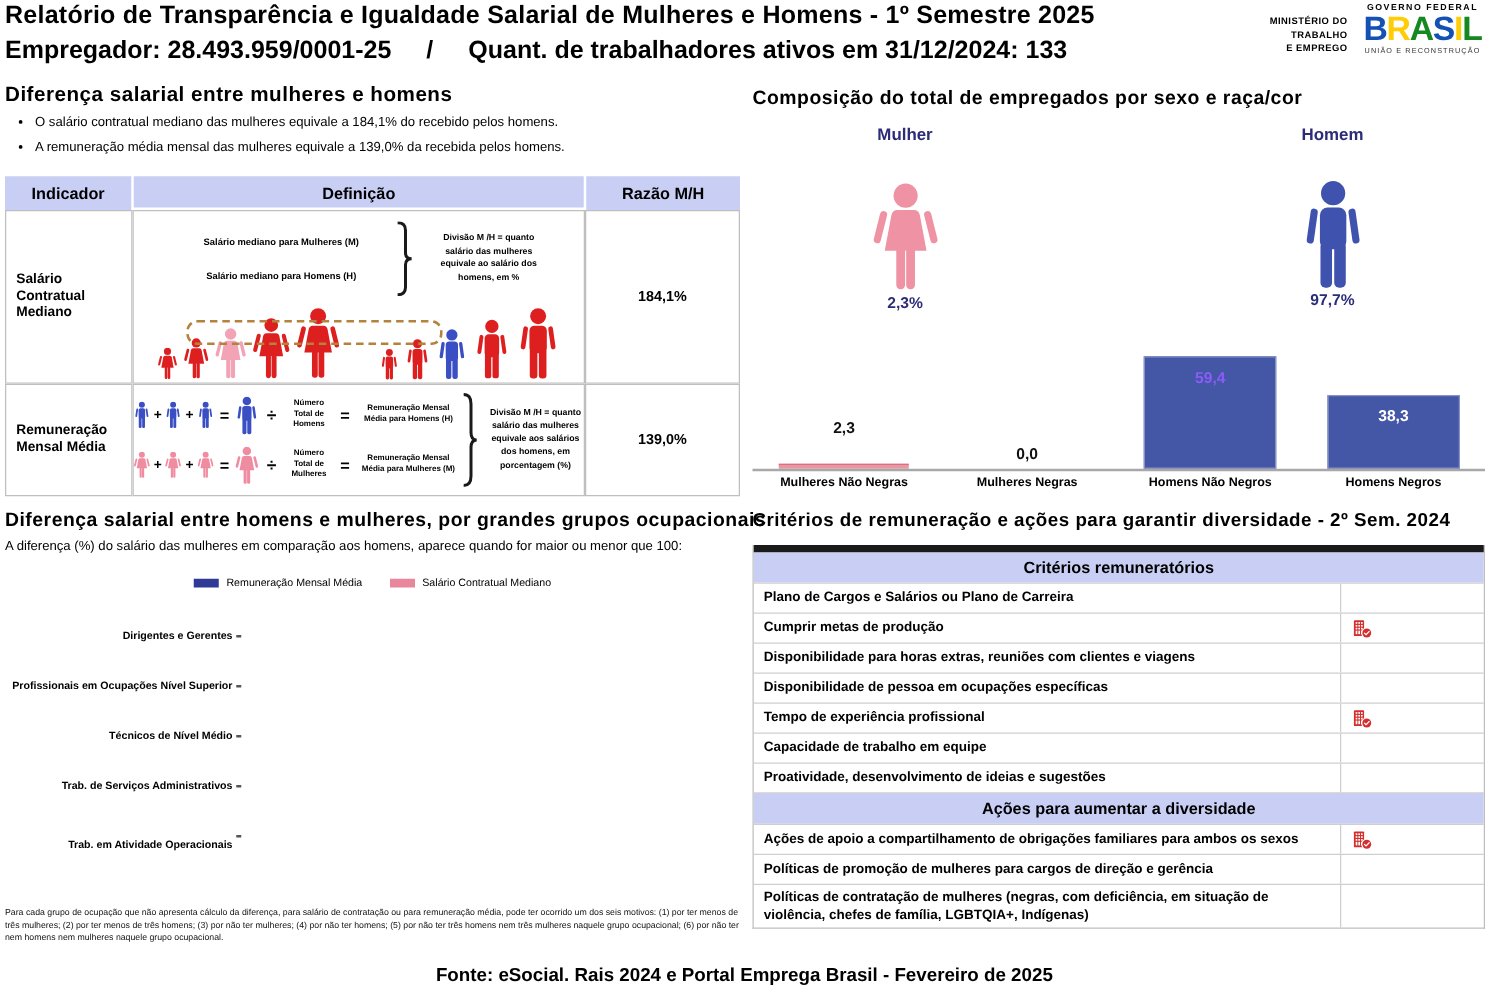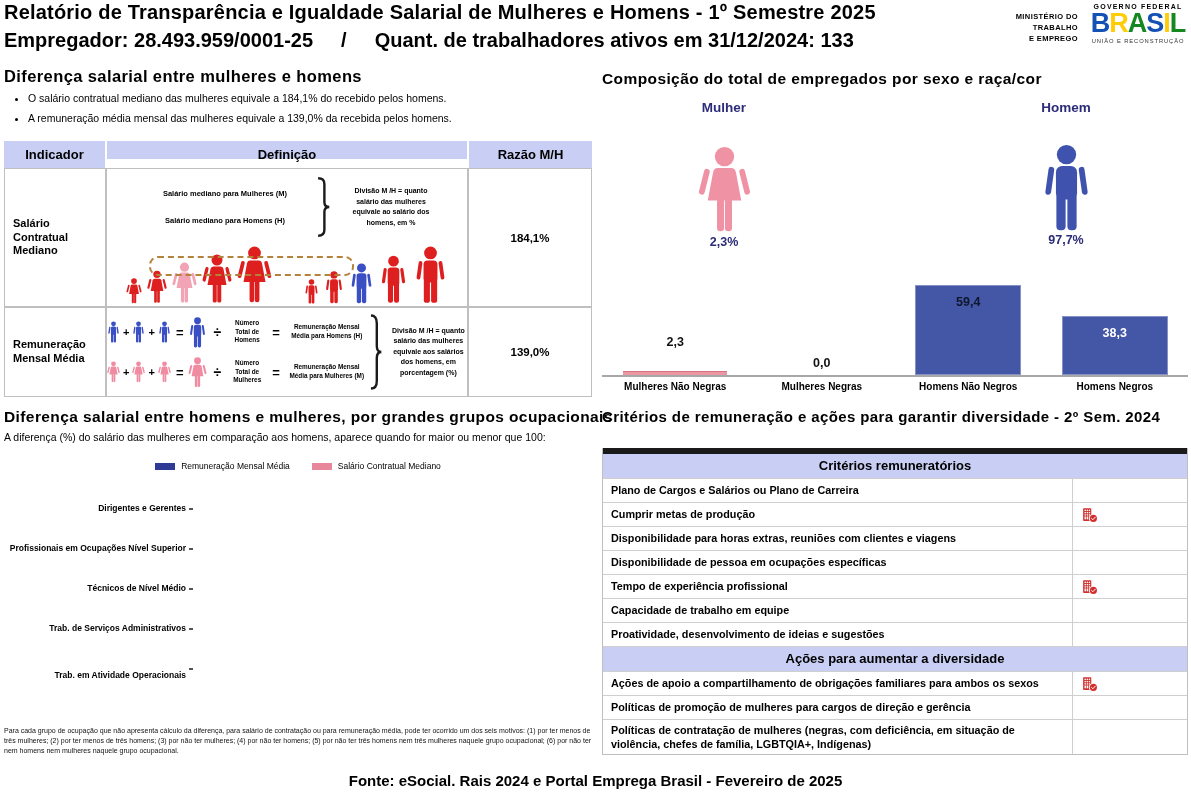--- a/index.html
+++ b/index.html
@@ -71,21 +71,21 @@
   .occ-sub{position:absolute;left:4px;top:431px;font-size:10.5px;}
   .occ-legend{position:absolute;left:4px;top:461px;width:588px;display:flex;justify-content:center;gap:22px;align-items:center;}
   .leg-item{display:flex;align-items:center;gap:6px;font-size:8.5px;}
   .leg-swatch{width:20px;height:7px;}
   .occ-cat{position:absolute;width:182px;text-align:right;font-size:8.5px;font-weight:bold;left:4px;}
   .occ-tick{position:absolute;left:189px;width:4px;height:1.5px;background:#555;}
   .occ-note{position:absolute;left:4px;top:726px;width:590px;font-size:7px;line-height:1.45;color:#111;}
 
   
   #crit-title{left:602px;top:408px;font-size:15px;}
-  .crit-table{position:absolute;left:602px;top:448px;width:586px;box-sizing:border-box;border:1px solid #BFBFBF;border-top:none;}
+  .crit-table{position:absolute;left:602px;top:436px;width:586px;box-sizing:border-box;border:1px solid #BFBFBF;border-top:none;}
   .crit-strip{height:6px;background:#1A1A1A;}
   .crit-header{background:#C9CFF4;font-size:13px;font-weight:bold;text-align:center;line-height:24px;height:24px;}
   .crit-row{display:flex;border-top:1px solid #CFCFCF;min-height:23px;}
   .crit-label{flex:1;display:flex;align-items:center;padding:3px 8px;font-size:10.8px;font-weight:bold;line-height:1.3;}
   .crit-check{width:106px;flex:none;border-left:1px solid #CFCFCF;display:flex;align-items:center;padding-left:8px;}
   .crit-check svg{display:none;}
   .crit-check[data-checked="true"] svg{display:block;}
 
   
   .footer{position:absolute;left:0;top:772px;width:1191px;text-align:center;font-size:15px;font-weight:bold;}
@@ -155,21 +155,21 @@
 
   <div class="sec-title" id="gap-title">Diferença salarial entre mulheres e homens</div>
   <ul class="gap-bullets">
     <li>O salário contratual mediano das mulheres equivale a 184,1% do recebido pelos homens.</li>
     <li>A remuneração média mensal das mulheres equivale a 139,0% da recebida pelos homens.</li>
   </ul>
 
   <div class="t1">
 
     <div class="t1-cell t1-head" style="left:0;top:0;width:101px;height:27px;">Indicador</div>
-    <div class="t1-cell t1-head" style="left:103px;top:0;width:360px;height:18px;">Definição</div>
+    <div class="t1-cell t1-head" style="left:103px;top:0;width:360px;height:25px;">Definição</div>
     <div class="t1-cell t1-head" style="left:465px;top:0;width:123px;height:27px;">Razão M/H</div>
 
     <div class="t1-cell t1-ind" style="left:0;top:27px;width:102px;height:139px;">Salário Contratual Mediano</div>
     <div class="t1-cell" style="left:102px;top:27px;width:362px;height:139px;">
       <div class="def1-top">
         <div class="def1-labels">
           <div>Salário mediano para Mulheres (M)</div>
           <div>Salário mediano para Homens (H)</div>
         </div>
         <svg class="brace" width="14" height="60">
@@ -289,21 +289,21 @@
     <div class="bar-slot">
       <div class="bar bar-pink" style="height: 3.404px;"></div>
       <div class="bar-val" style="bottom:26px;color:#111;">2,3</div>
     </div>
     <div class="bar-slot">
 
       <div class="bar-val" style="bottom:5px;color:#111;">0,0</div>
     </div>
     <div class="bar-slot">
       <div class="bar bar-blue" style="height: 87.912px;"></div>
-      <div class="bar-val" style="bottom:66px;color:#0f172a;">59,4</div>
+      <div class="bar-val" style="bottom:66px;color:#8b5cf6;">59,4</div>
     </div>
     <div class="bar-slot">
       <div class="bar bar-blue" style="height: 56.684px;"></div>
       <div class="bar-val" style="bottom:35px;color:#fff;">38,3</div>
     </div>
   </div>
   <div class="baseline"></div>
   <div class="cats-row">
     <div class="cat-label">Mulheres Não Negras</div>
     <div class="cat-label">Mulheres Negras</div>

